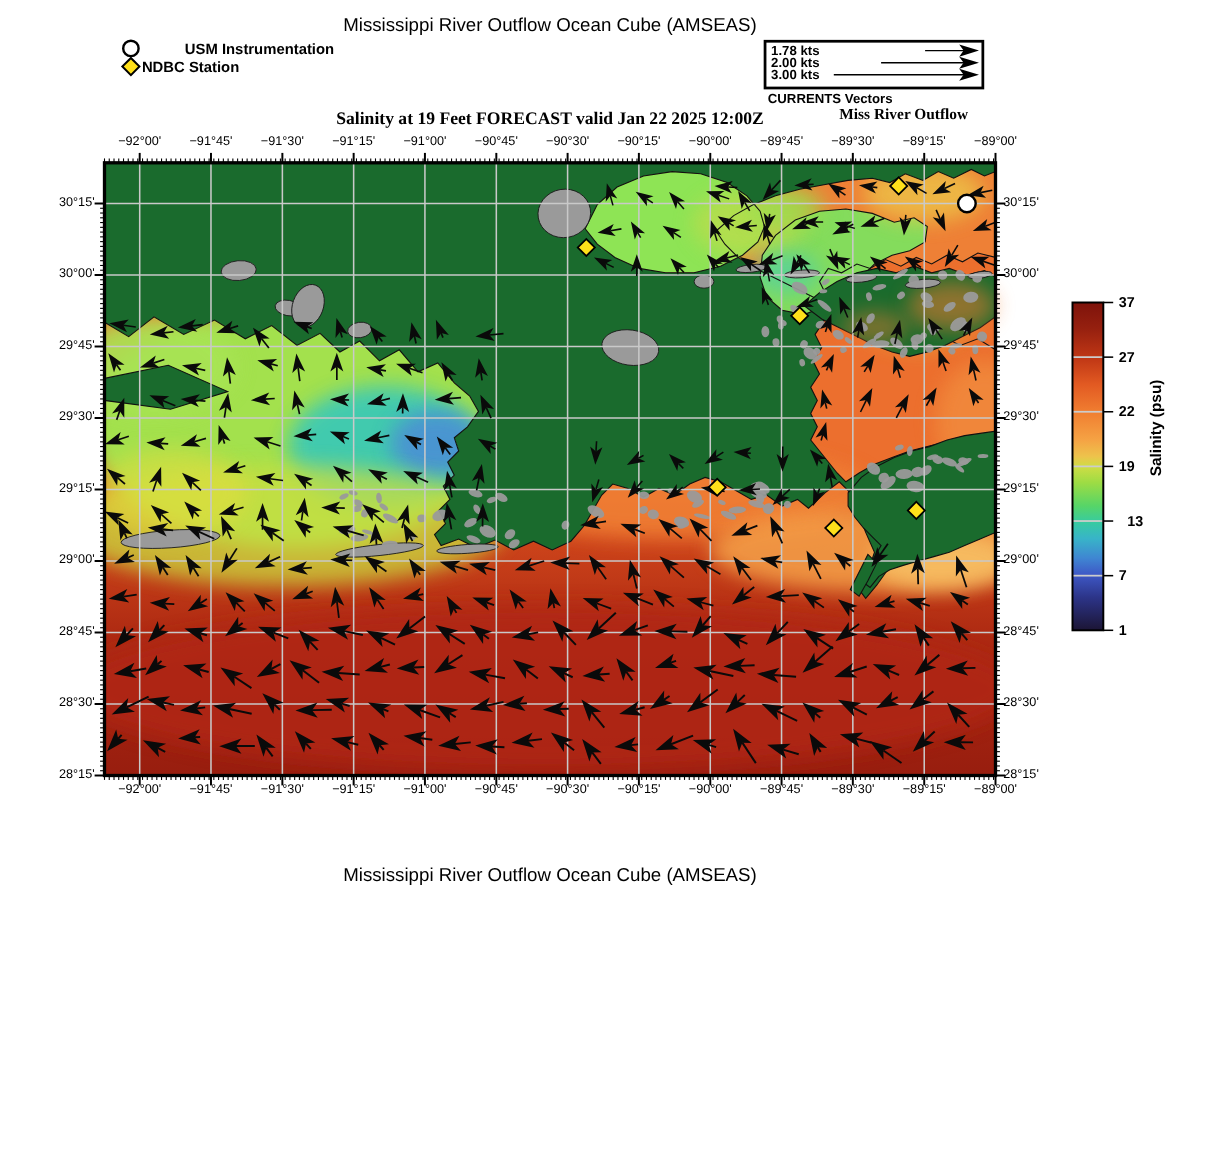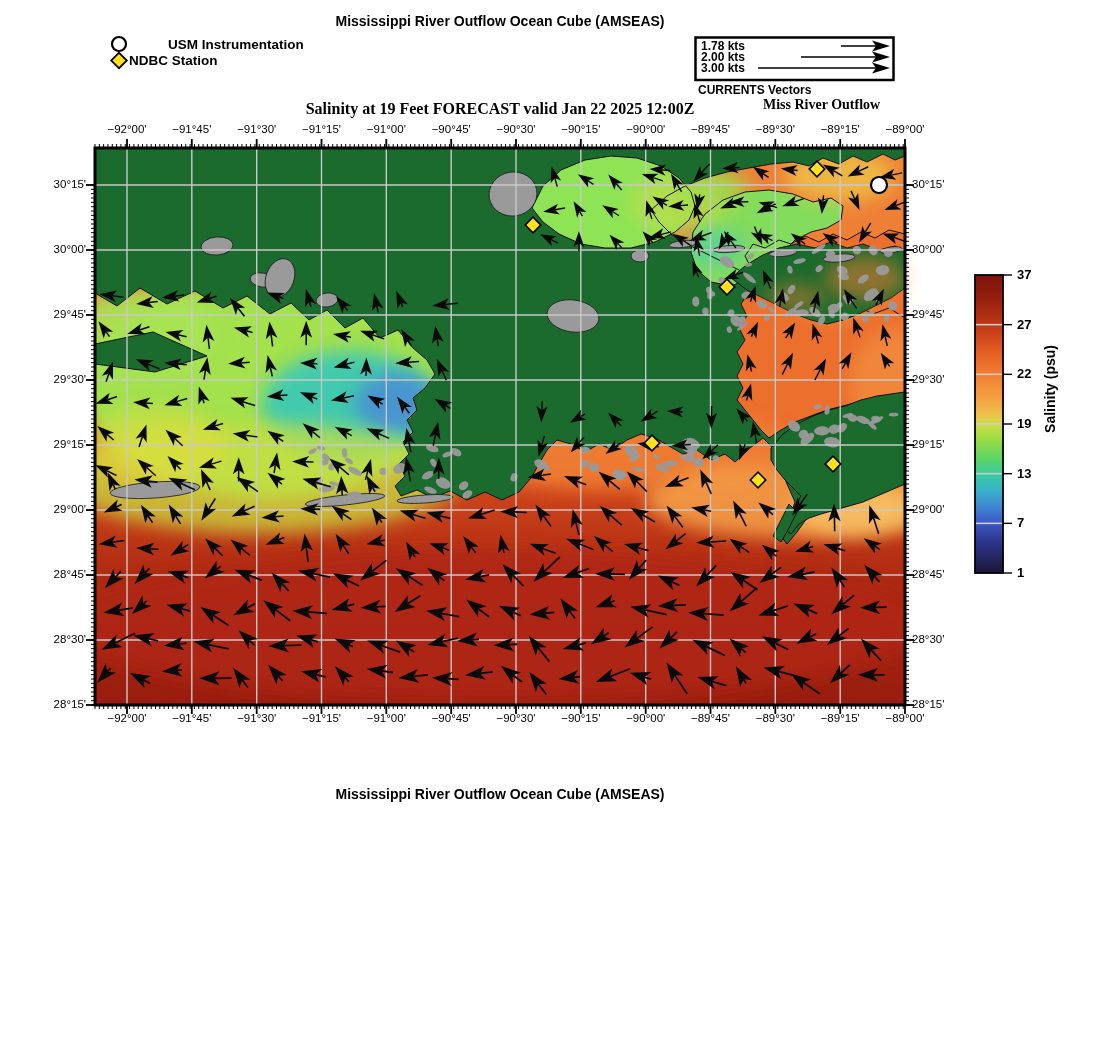--- a/index.html
+++ b/index.html
@@ -1,20 +1,20 @@
 <!DOCTYPE html>
 <html><head>
 <meta charset="utf-8">
 <style>
   html,body{margin:0;padding:0;background:#fff;}
   #page{position:relative;width:1100px;height:1050px;background:#ffffff;overflow:hidden;
         font-family:"Liberation Sans",sans-serif;}
   #map-svg{position:absolute;left:0;top:0;}
   .lbl{position:absolute;color:#000;white-space:nowrap;}
-  .title{font-size:14px;font-weight:bold;text-align:center;width:810px;left:95px;}
+  .title{font-size:17px;font-weight:normal;text-align:center;width:810px;left:95px;}
   .subtitle{font-family:"Liberation Serif",serif;font-size:16px;font-weight:bold;text-align:center;width:810px;left:95px;}
   .legend-label{font-size:13.5px;font-weight:bold;}
   .veclab{font-size:12px;font-weight:bold;line-height:12px;}
   .caption{font-size:12px;font-weight:bold;}
   .note{font-family:"Liberation Serif",serif;font-size:14px;font-weight:bold;width:160px;}
   .ticklab{font-size:11.5px;}
   .cbtick{font-size:13px;font-weight:bold;}
   .cblabel{font-size:14px;font-weight:bold;}
 </style>
 </head>
@@ -2210,17 +2210,17 @@
       <div class="lbl ticklab" style="left:22px;top:568px;width:64px;text-align:right;">28°45'</div>
       <div class="lbl ticklab" style="left:912px;top:568px;width:64px;text-align:left;">28°45'</div>
       <div class="lbl ticklab" style="left:22px;top:633px;width:64px;text-align:right;">28°30'</div>
       <div class="lbl ticklab" style="left:912px;top:633px;width:64px;text-align:left;">28°30'</div>
       <div class="lbl ticklab" style="left:22px;top:698px;width:64px;text-align:right;">28°15'</div>
       <div class="lbl ticklab" style="left:912px;top:698px;width:64px;text-align:left;">28°15'</div>
       <div class="lbl cbtick" style="left:1017px;top:267px;width:30px;">37</div>
       <div class="lbl cbtick" style="left:1017px;top:316.6666666666667px;width:30px;">27</div>
       <div class="lbl cbtick" style="left:1017px;top:366.3333333333333px;width:30px;">22</div>
       <div class="lbl cbtick" style="left:1017px;top:416px;width:30px;">19</div>
-      <div class="lbl cbtick" style="left:1017px;top:465.66666666666663px;width:30px;">13</div>
+      <div class="lbl cbtick" style="left:1017px;top:465.66666666666663px;width:30px;text-align:center;">13</div>
       <div class="lbl cbtick" style="left:1017px;top:515.3333333333334px;width:30px;">7</div>
       <div class="lbl cbtick" style="left:1017px;top:565px;width:30px;">1</div>
     </div>
 </div>
 
 </body></html>

